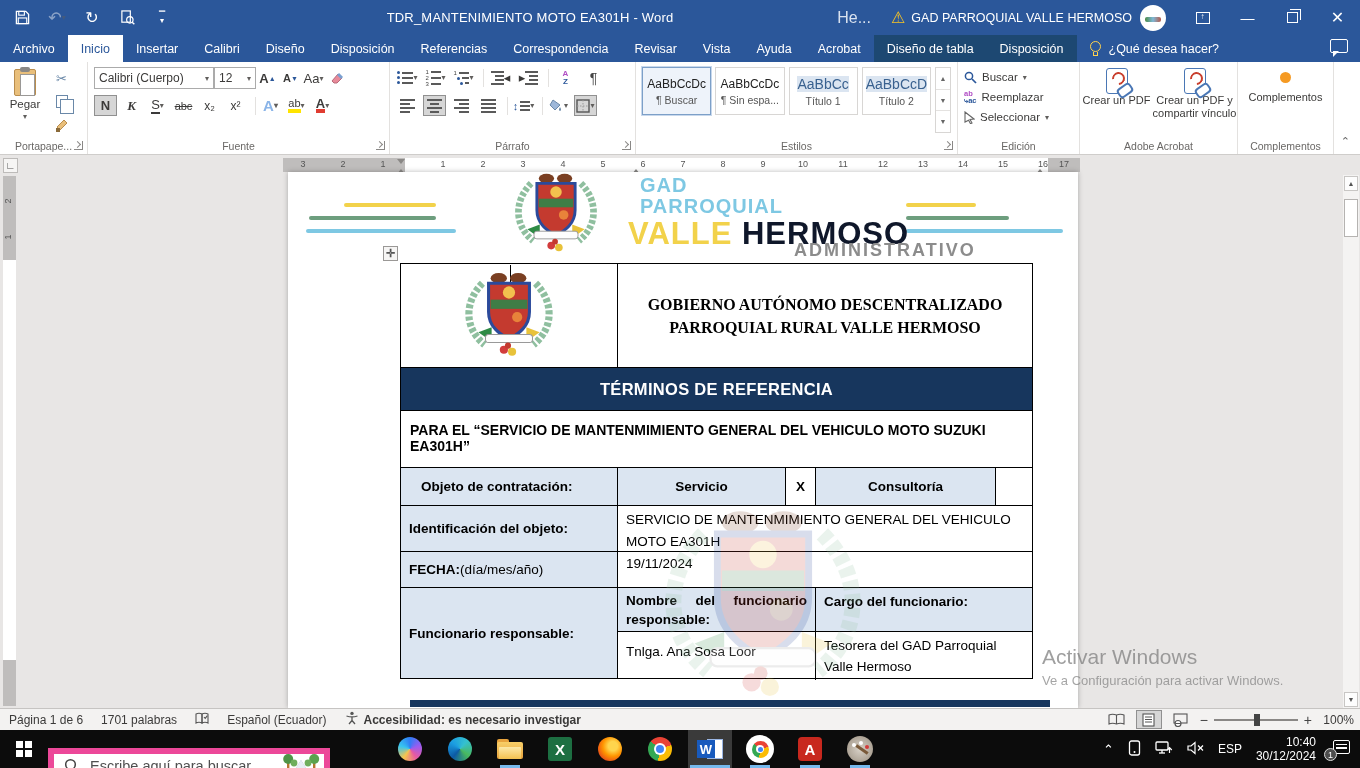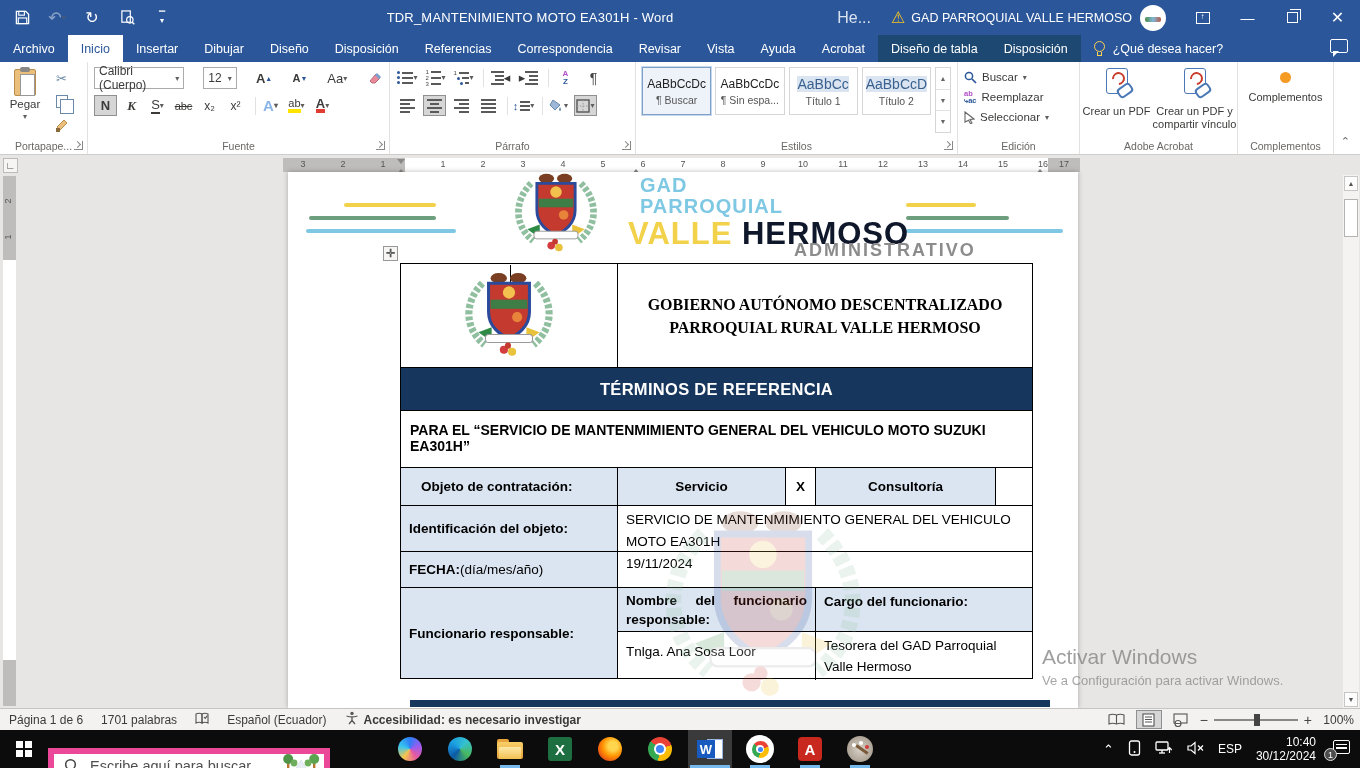--- a/index.html
+++ b/index.html
@@ -68,21 +68,21 @@
   .stcard{width:74px;height:48px;border:1px solid #d8d6d4;margin-right:4px;display:flex;flex-direction:column;align-items:center;justify-content:center;gap:3px;background:#fff}
   .stcard.sel{border:1px solid #7da0c8;background:#eef3fa;box-shadow:0 0 0 1px #c8d8ec}
   .stprev{font-size:12px;color:#222;white-space:nowrap}
   .stprev.blue{color:#39618f;font-size:14px}
   .stlabel{font-size:10.5px;color:#555;white-space:nowrap}
   .stscroll{width:17px;height:66px;border:1px solid #d8d6d4;display:flex;flex-direction:column}
   .stscroll div{flex:1;display:flex;align-items:center;justify-content:center;font-size:7px;color:#666;border-bottom:1px solid #e4e2e0}
   
   .edrow{display:flex;align-items:center;gap:5px;font-size:11.5px;height:20px;padding-left:6px}
   
-  .acrobtn{width:72px;display:flex;flex-direction:column;align-items:center;padding-top:6px;font-size:11px;text-align:center;line-height:13px;gap:11px}
+  .acrobtn{width:72px;display:flex;flex-direction:column;align-items:center;padding-top:6px;font-size:11px;text-align:center;line-height:13px;gap:0}
   .pdfpg{width:22px;height:26px;border:1.6px solid #4a77b5;border-radius:3px;position:relative}
   .pdfpg::before{content:"";position:absolute;left:5px;top:3px;width:9px;height:9px;border:2.2px solid #c9402f;border-radius:50%;border-bottom-color:transparent;transform:rotate(40deg)}
   .pdfpg::after{content:"";position:absolute;right:-6px;bottom:-3px;width:12px;height:7px;border:2px solid #4a77b5;border-radius:4px;background:#fff;transform:rotate(-35deg)}
 
   
   .docarea{position:absolute;left:0;top:155px;width:1360px;height:553px;background:#e8e6e5;overflow:hidden}
   .tabstop{position:absolute;left:3px;top:3px;width:15px;height:15px;background:#f6f5f4;border:1px solid #bdbbb9;color:#555;font-size:10px;font-weight:bold;display:flex;align-items:center;justify-content:center}
   .hruler{position:absolute;left:283px;top:3px;width:797px;height:14px;background:#bfbdbc;font-size:9px;color:#555}
   .hruler .wz{position:absolute;left:122px;top:0;width:643px;height:14px;background:#fff}
   .hruler span{position:absolute;top:1px;transform:translateX(-50%)}
@@ -213,21 +213,21 @@
         <span class="restore-g"></span>
       </span>
     <span class="winbtn" style="font-size:16px">✕</span>
   </div>
 </div>
 
 <div class="tabsrow">
   <span class="tab">Archivo</span>
   <span class="tab sel">Inicio</span>
   <span class="tab">Insertar</span>
-  <span class="tab">Dibujar</span>
+  <span class="tab">Calibri</span>
   <span class="tab">Diseño</span>
   <span class="tab">Disposición</span>
   <span class="tab">Referencias</span>
   <span class="tab">Correspondencia</span>
   <span class="tab">Revisar</span>
   <span class="tab">Vista</span>
   <span class="tab">Ayuda</span>
   <span class="tab">Acrobat</span>
   <span class="ctxtabs">
     <span class="tab">Diseño de tabla</span>
@@ -261,21 +261,21 @@
             <path d="M2 9 L9 2 L12 5 L5 12 z" fill="#e9bf7b" stroke="#b98d4e"></path>
             <rect x="1" y="10" width="4" height="4" fill="#8a6a3a"></rect>
           </svg>
       </span>
     </div>
     <div class="glabel">Portapape...</div>
     <div class="launcher"></div>
   </div>
 
   <div class="rgroup" style="width:302px;padding:5px 6px">
-    <div style="display:flex;gap:19px;align-items:center">
+    <div style="display:flex;gap:0;align-items:center">
       <div class="fsel" style="width:120px">
         <span>Calibri (Cuerpo)</span>
           <span class="car">▾</span>
       </div>
       <div class="fsel" style="width:42px">
         <span>12</span>
           <span class="car">▾</span>
       </div>
       <span class="mini" style="font-weight:bold">A<sup style="color:#2b579a;font-size:7px">▲</sup></span>
       <span class="mini" style="font-size:11px;font-weight:bold">A<sup style="color:#2b579a;font-size:7px">▼</sup></span>

